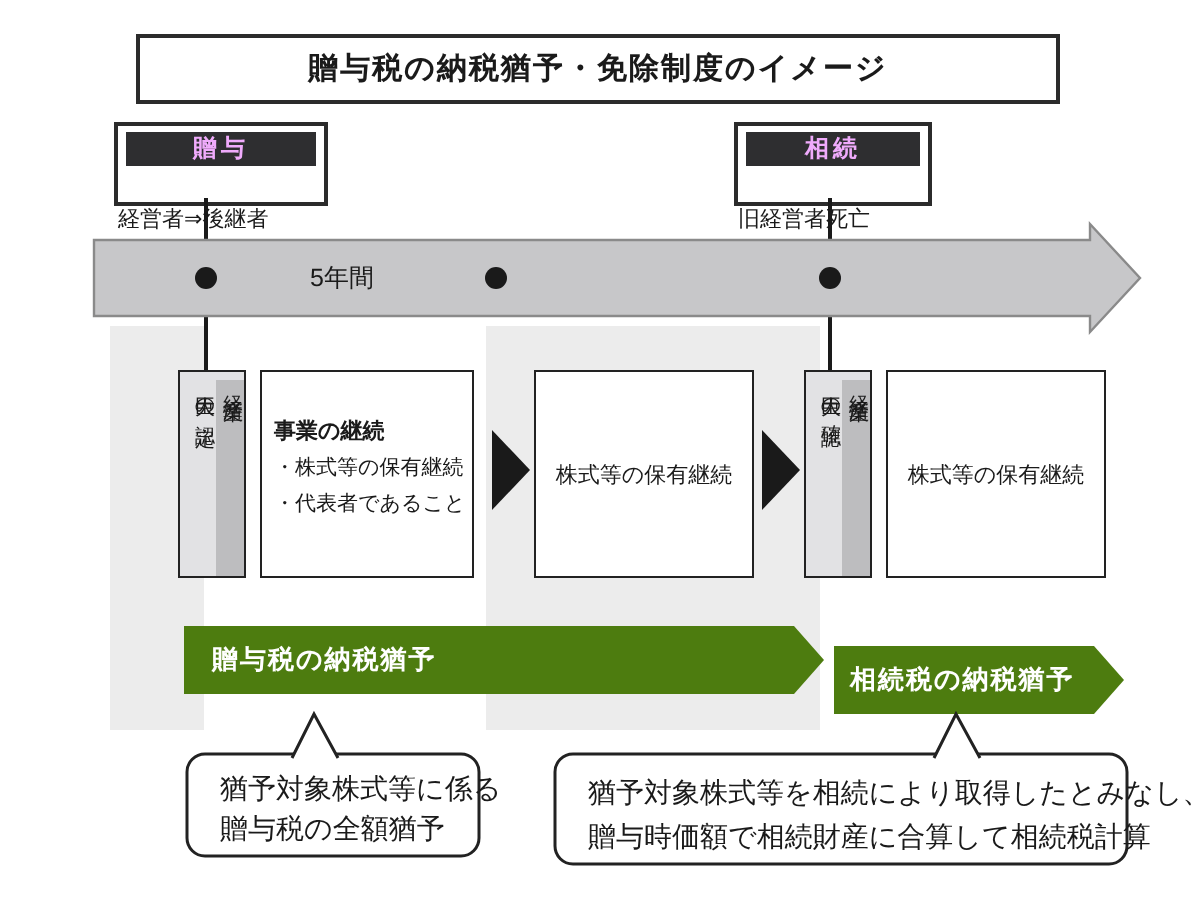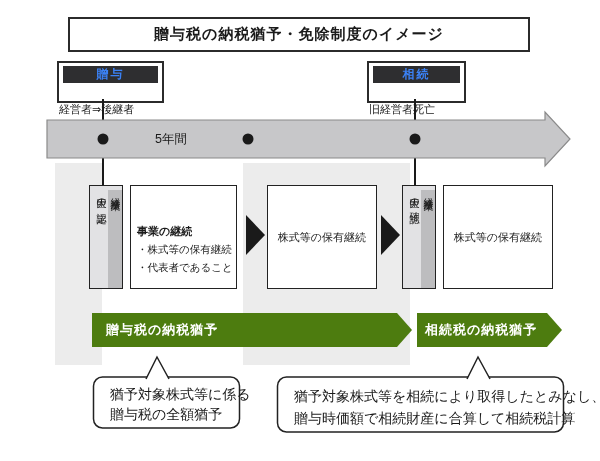--- a/index.html
+++ b/index.html
@@ -13,21 +13,21 @@
   
   .title-box{
     left:68px;top:17px;width:458px;height:31px;
     border:2px solid #2b2b2b;display:flex;align-items:center;justify-content:center;
     font-size:15px;font-weight:bold;letter-spacing:1px;background:#fff;
   }
   
   .event-box{border:2px solid #2b2b2b;background:#fff;}
   .event-tag{
     position:absolute;left:4px;right:4px;top:3px;height:17px;background:#2e2e30;
-    color:#3b82f6;font-size:12px;font-weight:bold;display:flex;align-items:center;justify-content:center;
+    color:#f0abfc;font-size:12px;font-weight:bold;display:flex;align-items:center;justify-content:center;
     letter-spacing:2px;
   }
   .event-sub{
     position:absolute;left:0;right:0;top:21px;font-size:11px;margin-top:18px;
   }
   .vline{width:2px;background:#1a1a1a;}
   
   .vbox{
     background:#e2e2e4;border:1.5px solid #222;
     writing-mode:vertical-rl;font-size:10px;letter-spacing:1px;
@@ -81,41 +81,41 @@
     <circle cx="208" cy="31" r="5.5" fill="#1a1a1a"></circle>
     <circle cx="375" cy="31" r="5.5" fill="#1a1a1a"></circle>
   </svg>
   <div class="abs" style="left:155px;top:131px;font-size:12.5px;">5年間</div>
 
   <div class="abs vbox" style="left:89px;top:185px;width:32px;height:98px;">
     <span class="vcol vcol-shaded">経済産業</span>
     <span class="vcol">大臣の認定</span>
   </div>
 
-  <div class="abs wbox" style="left:130px;top:185px;width:107px;height:104px;box-sizing:border-box;padding:36px 0 0 6px;">
+  <div class="abs wbox" style="left:130px;top:185px;width:107px;height:104px;box-sizing:border-box;padding:21px 0 0 6px;">
     <div class="biz-title">事業の継続</div>
     <div class="biz-item">・株式等の保有継続</div>
     <div class="biz-item">・代表者であること</div>
   </div>
 
   <div class="abs tri" style="left:246px;top:215px;"></div>
 
   <div class="abs wbox wbox-center" style="left:267px;top:185px;width:110px;height:104px;box-sizing:border-box;">株式等の保有継続</div>
 
   <div class="abs tri" style="left:381px;top:215px;"></div>
 
   <div class="abs vbox" style="left:402px;top:185px;width:32px;height:98px;">
     <span class="vcol vcol-shaded">経済産業</span>
     <span class="vcol">大臣の確認</span>
   </div>
 
   <div class="abs wbox wbox-center" style="left:443px;top:185px;width:110px;height:104px;box-sizing:border-box;">株式等の保有継続</div>
 
   <div class="abs darrow darrow-long" style="left:92px;top:313px;width:320px;box-sizing:border-box;">贈与税の納税猶予</div>
-  <div class="abs darrow darrow-short" style="left:417px;top:313px;width:145px;box-sizing:border-box;">相続税の納税猶予</div>
+  <div class="abs darrow darrow-short" style="left:417px;top:323px;width:145px;box-sizing:border-box;">相続税の納税猶予</div>
 
   <svg class="abs" style="left:90px;top:352px;" width="160" height="82" viewBox="0 0 160 82">
     <rect x="3.5" y="25" width="146" height="51" rx="9" fill="#ffffff" stroke="#222" stroke-width="1.5"></rect>
     <polygon points="56,27 67,5 79,27" fill="#ffffff"></polygon>
     <polyline points="56,27 67,5 79,27" fill="none" stroke="#222" stroke-width="1.5"></polyline>
   </svg>
   <div class="abs callout-line" style="left:110px;top:384px;">猶予対象株式等に係る</div>
   <div class="abs callout-line" style="left:110px;top:404px;">贈与税の全額猶予</div>
 
   <svg class="abs" style="left:272px;top:352px;" width="300" height="86" viewBox="0 0 300 86">

